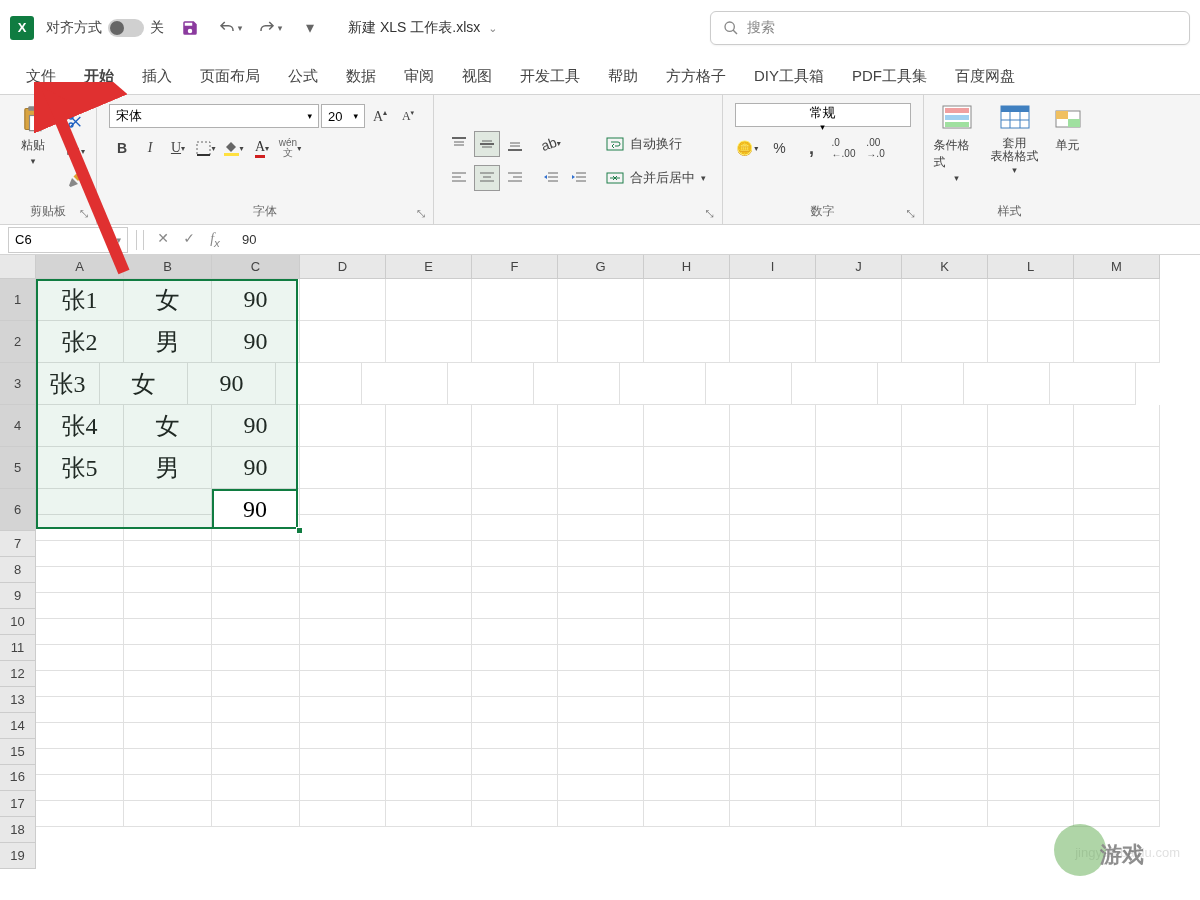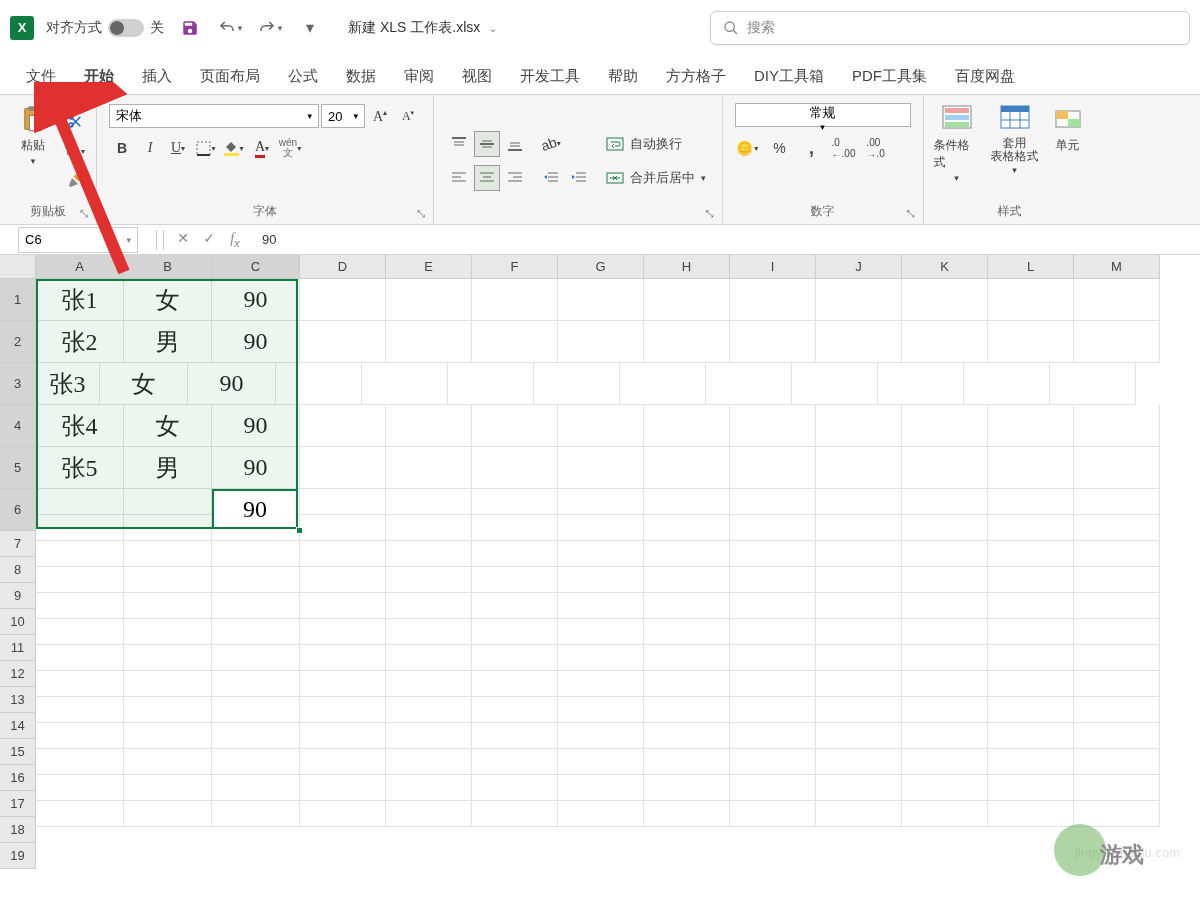--- a/index.html
+++ b/index.html
@@ -39,21 +39,21 @@
 
 .sel { height: 24px; border: 1px solid #b0b0b0; background: #fff; font-size: 13px; display: flex; align-items: center; padding: 0 6px; justify-content: space-between; cursor: pointer; }
 .sel-font { width: 210px; }
 .sel-size { width: 44px; }
 .sel-numfmt { width: 176px; flex-direction: column; }
 
 .btn-row { display: flex; gap: 2px; align-items: center; }
 
 
 .formula-bar { height: 30px; display: flex; align-items: center; border-bottom: 1px solid #d4d4d4; }
-.name-box { width: 120px; height: 26px; border: 1px solid #ccc; background: #fff; margin: 0 18px; display: flex; align-items: center; justify-content: space-between; padding: 0 6px; font-size: 13px; }
+.name-box { width: 120px; height: 26px; border: 1px solid #ccc; background: #fff; margin: 0 8px; display: flex; align-items: center; justify-content: space-between; padding: 0 6px; font-size: 13px; }
 .fx-btns { display: flex; gap: 4px; padding: 0 6px; color: #888; }
 .fx-btn { width: 22px; text-align: center; cursor: pointer; font-size: 14px; }
 .formula-input { flex: 1; padding: 0 10px; font-size: 13px; color: #333; }
 
 
 .grid-area { position: relative; height: calc(900px - 255px); overflow: hidden; }
 .corner { position: absolute; left: 0; top: 0; width: 36px; height: 24px; background: #e8e8e8; border-right: 1px solid #ccc; border-bottom: 1px solid #ccc; }
 .col-headers { position: absolute; left: 36px; top: 0; right: 0; height: 24px; display: flex; }
 .col-h { background: #e8e8e8; border-right: 1px solid #ccc; border-bottom: 1px solid #ccc; text-align: center; font-size: 13px; color: #444; line-height: 24px; }
 .col-h.sel-col { background: #d4d4d4; }
@@ -449,21 +449,21 @@
       <div class="row-h sel-row" style="height: 42px;">6</div>
       <div class="row-h" style="height: 26px;">7</div>
       <div class="row-h" style="height: 26px;">8</div>
       <div class="row-h" style="height: 26px;">9</div>
       <div class="row-h" style="height: 26px;">10</div>
       <div class="row-h" style="height: 26px;">11</div>
       <div class="row-h" style="height: 26px;">12</div>
       <div class="row-h" style="height: 26px;">13</div>
       <div class="row-h" style="height: 26px;">14</div>
       <div class="row-h" style="height: 26px;">15</div>
-      <div class="row-h" style="height: 26px;">16</div>
+      <div class="row-h" style="height: 26px; font-family: Liberation Mono, monospace;">16</div>
       <div class="row-h" style="height: 26px;">17</div>
       <div class="row-h" style="height: 26px;">18</div>
       <div class="row-h" style="height: 26px;">19</div>
     </div>
   <div class="cells" id="cells">
       <div class="cell-row">
         <div class="cell" style="width: 88px; height: 42px;">张1</div>
         <div class="cell" style="width: 88px; height: 42px;">女</div>
         <div class="cell" style="width: 88px; height: 42px;">90</div>
         <div class="cell" style="width: 86px; height: 42px;"></div>

